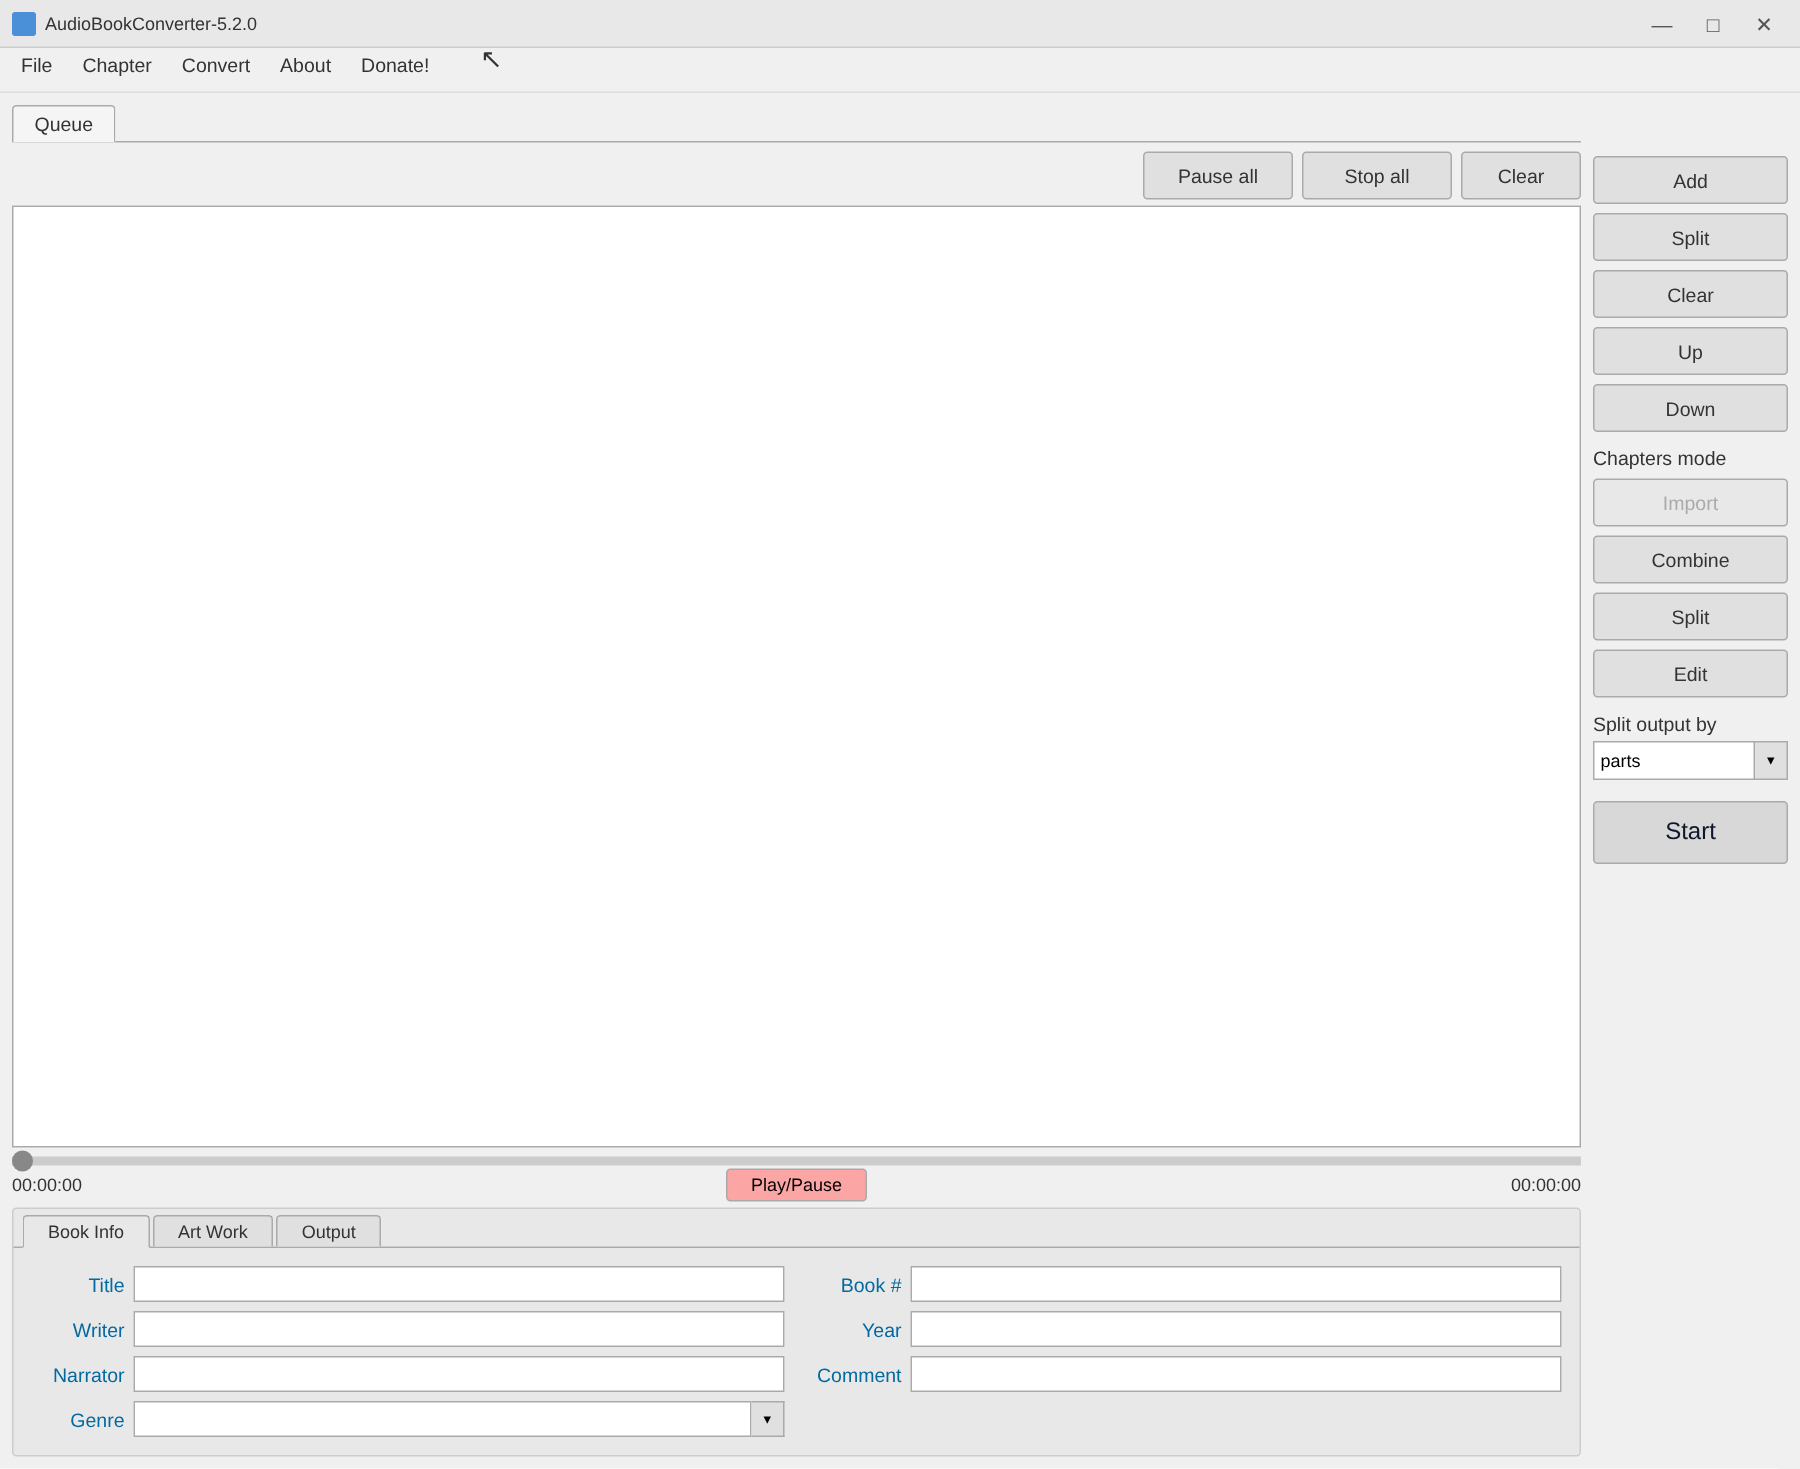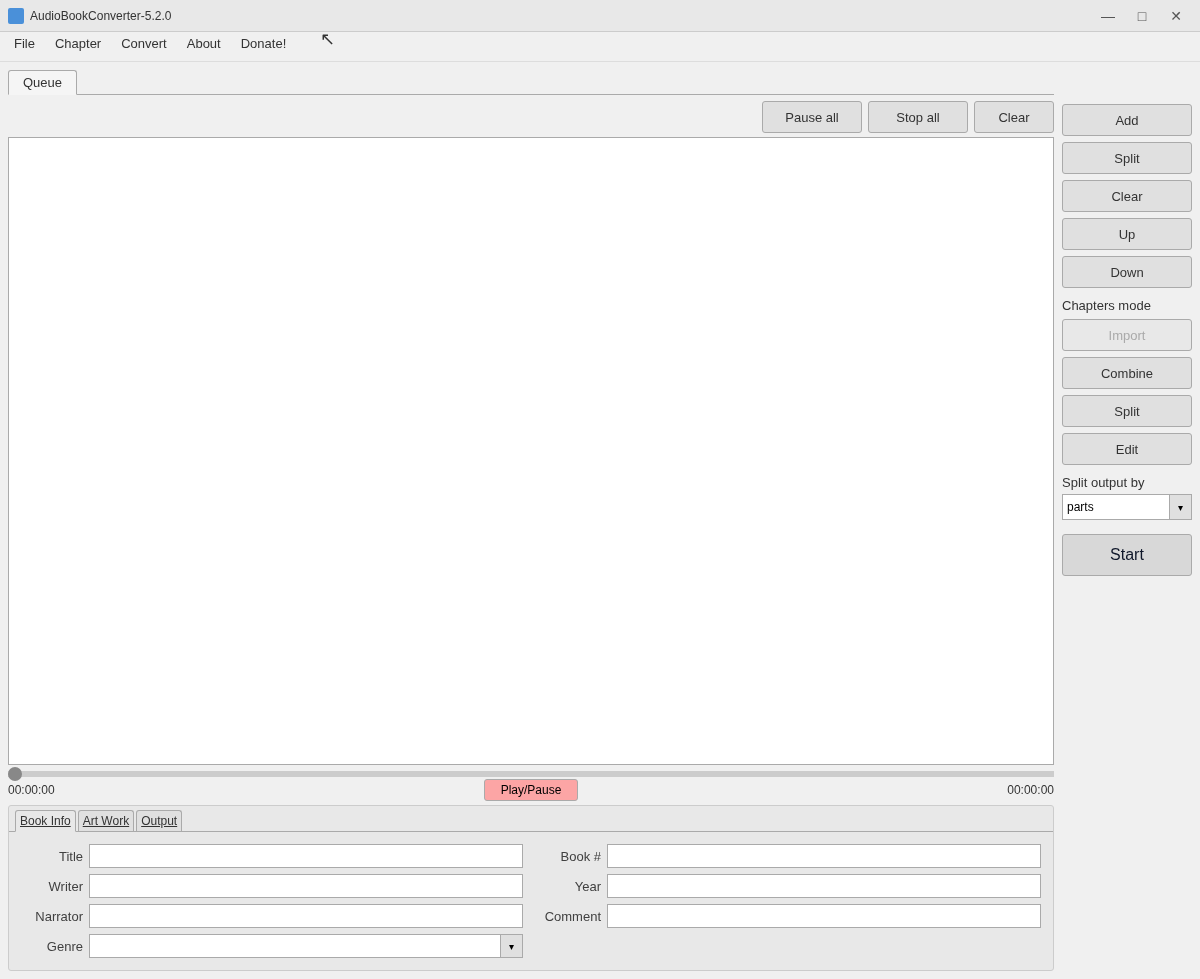--- a/index.html
+++ b/index.html
@@ -188,30 +188,29 @@
       padding: 0 0 8px 0;
     }
 
     .bottom-tab-header {
       display: flex;
       padding: 4px 6px 0 6px;
       border-bottom: 1px solid #aaa;
       margin-bottom: 8px;
     }
     .bottom-tab-btn {
-      padding: 3px 4px;
+      padding: 3px 16px;
       border: 1px solid #aaa;
       border-bottom: none;
       background: #e0e0e0;
       cursor: pointer;
       font-size: 12px;
       color: #333;
       margin-right: 2px;
       border-radius: 3px 3px 0 0;
-      text-decoration: underline;
     }
     .bottom-tab-btn.active {
       background: #e8e8e8;
       border-bottom: 1px solid #e8e8e8;
       margin-bottom: -1px;
       z-index: 1;
     }
 
     #book-info-content {
       padding: 4px 12px;
@@ -222,21 +221,21 @@
 
     .field-row {
       display: flex;
       align-items: center;
       gap: 6px;
     }
     .field-label {
       width: 62px;
       text-align: right;
       font-size: 13px;
-      color: #404040;
+      color: #0369a1;
       flex-shrink: 0;
     }
     .field-input {
       flex: 1;
       height: 24px;
       border: 1px solid #aaa;
       background: white;
       padding: 2px 4px;
       font-size: 12px;
       outline: none;

